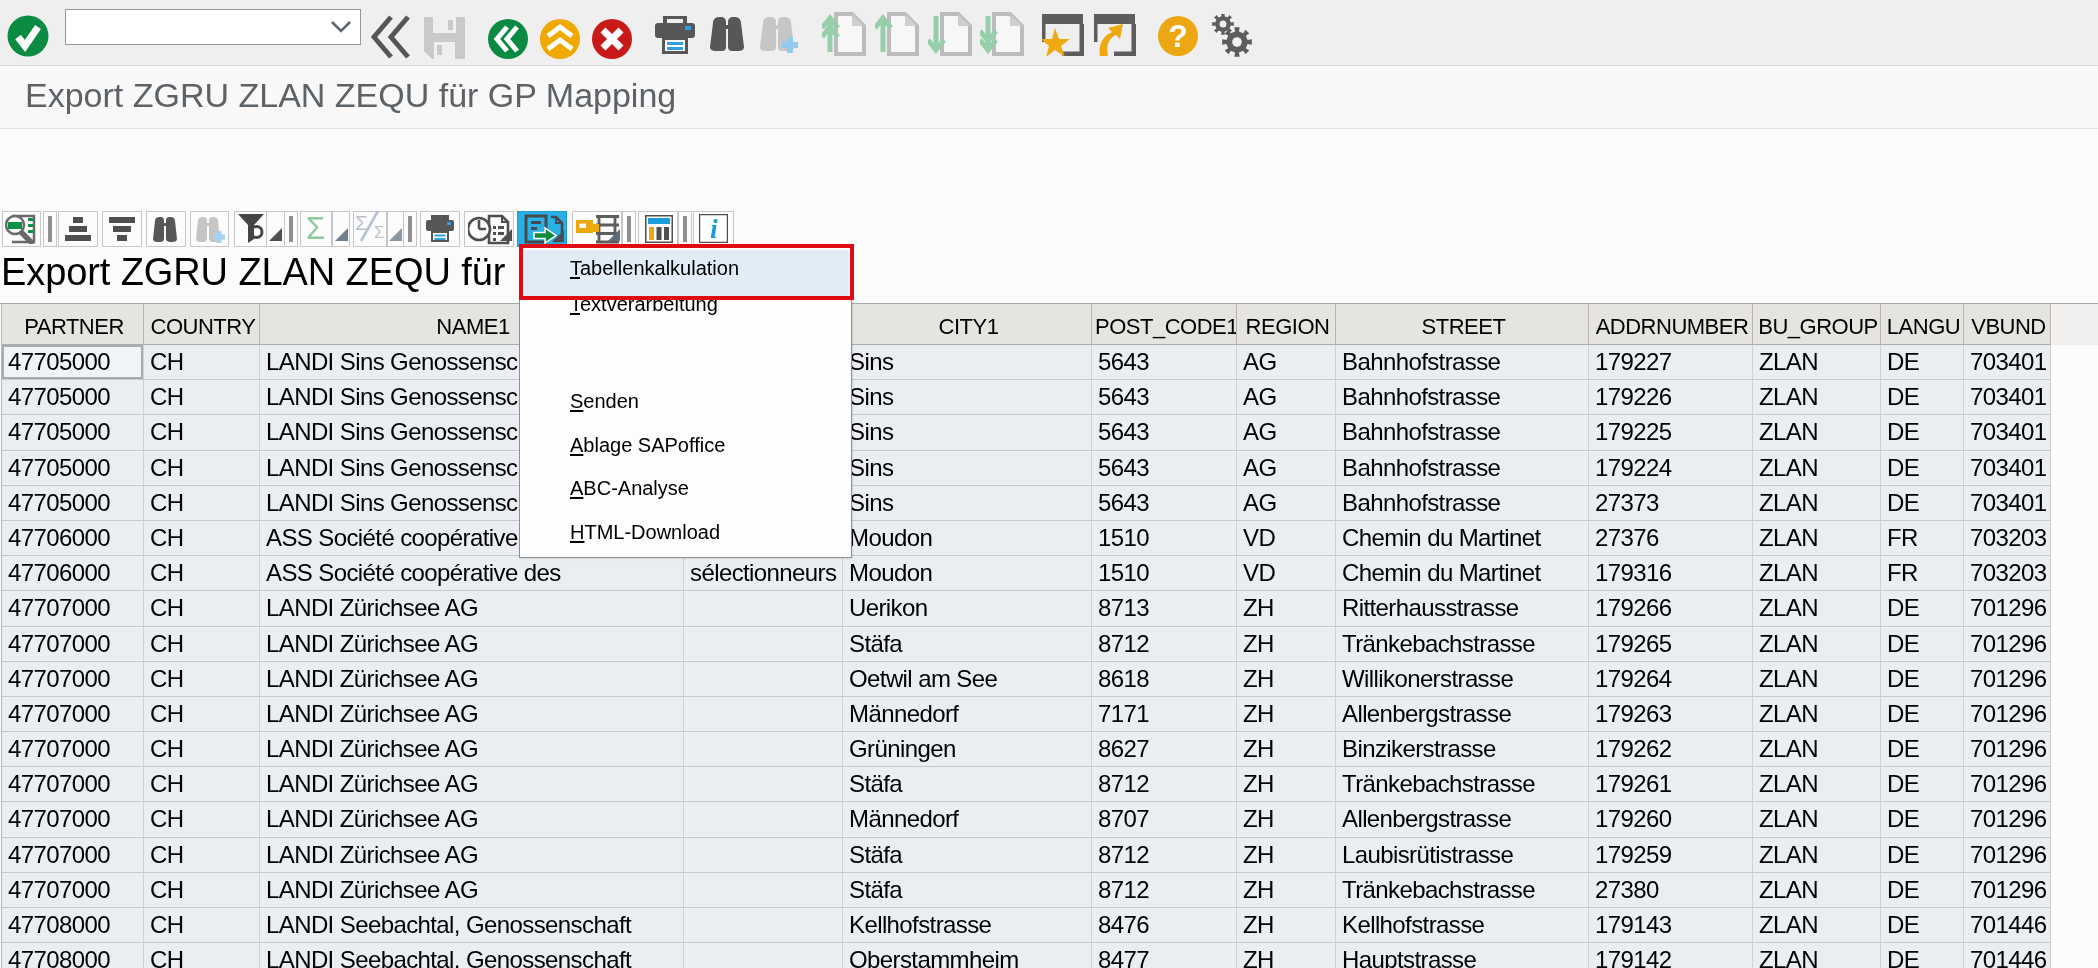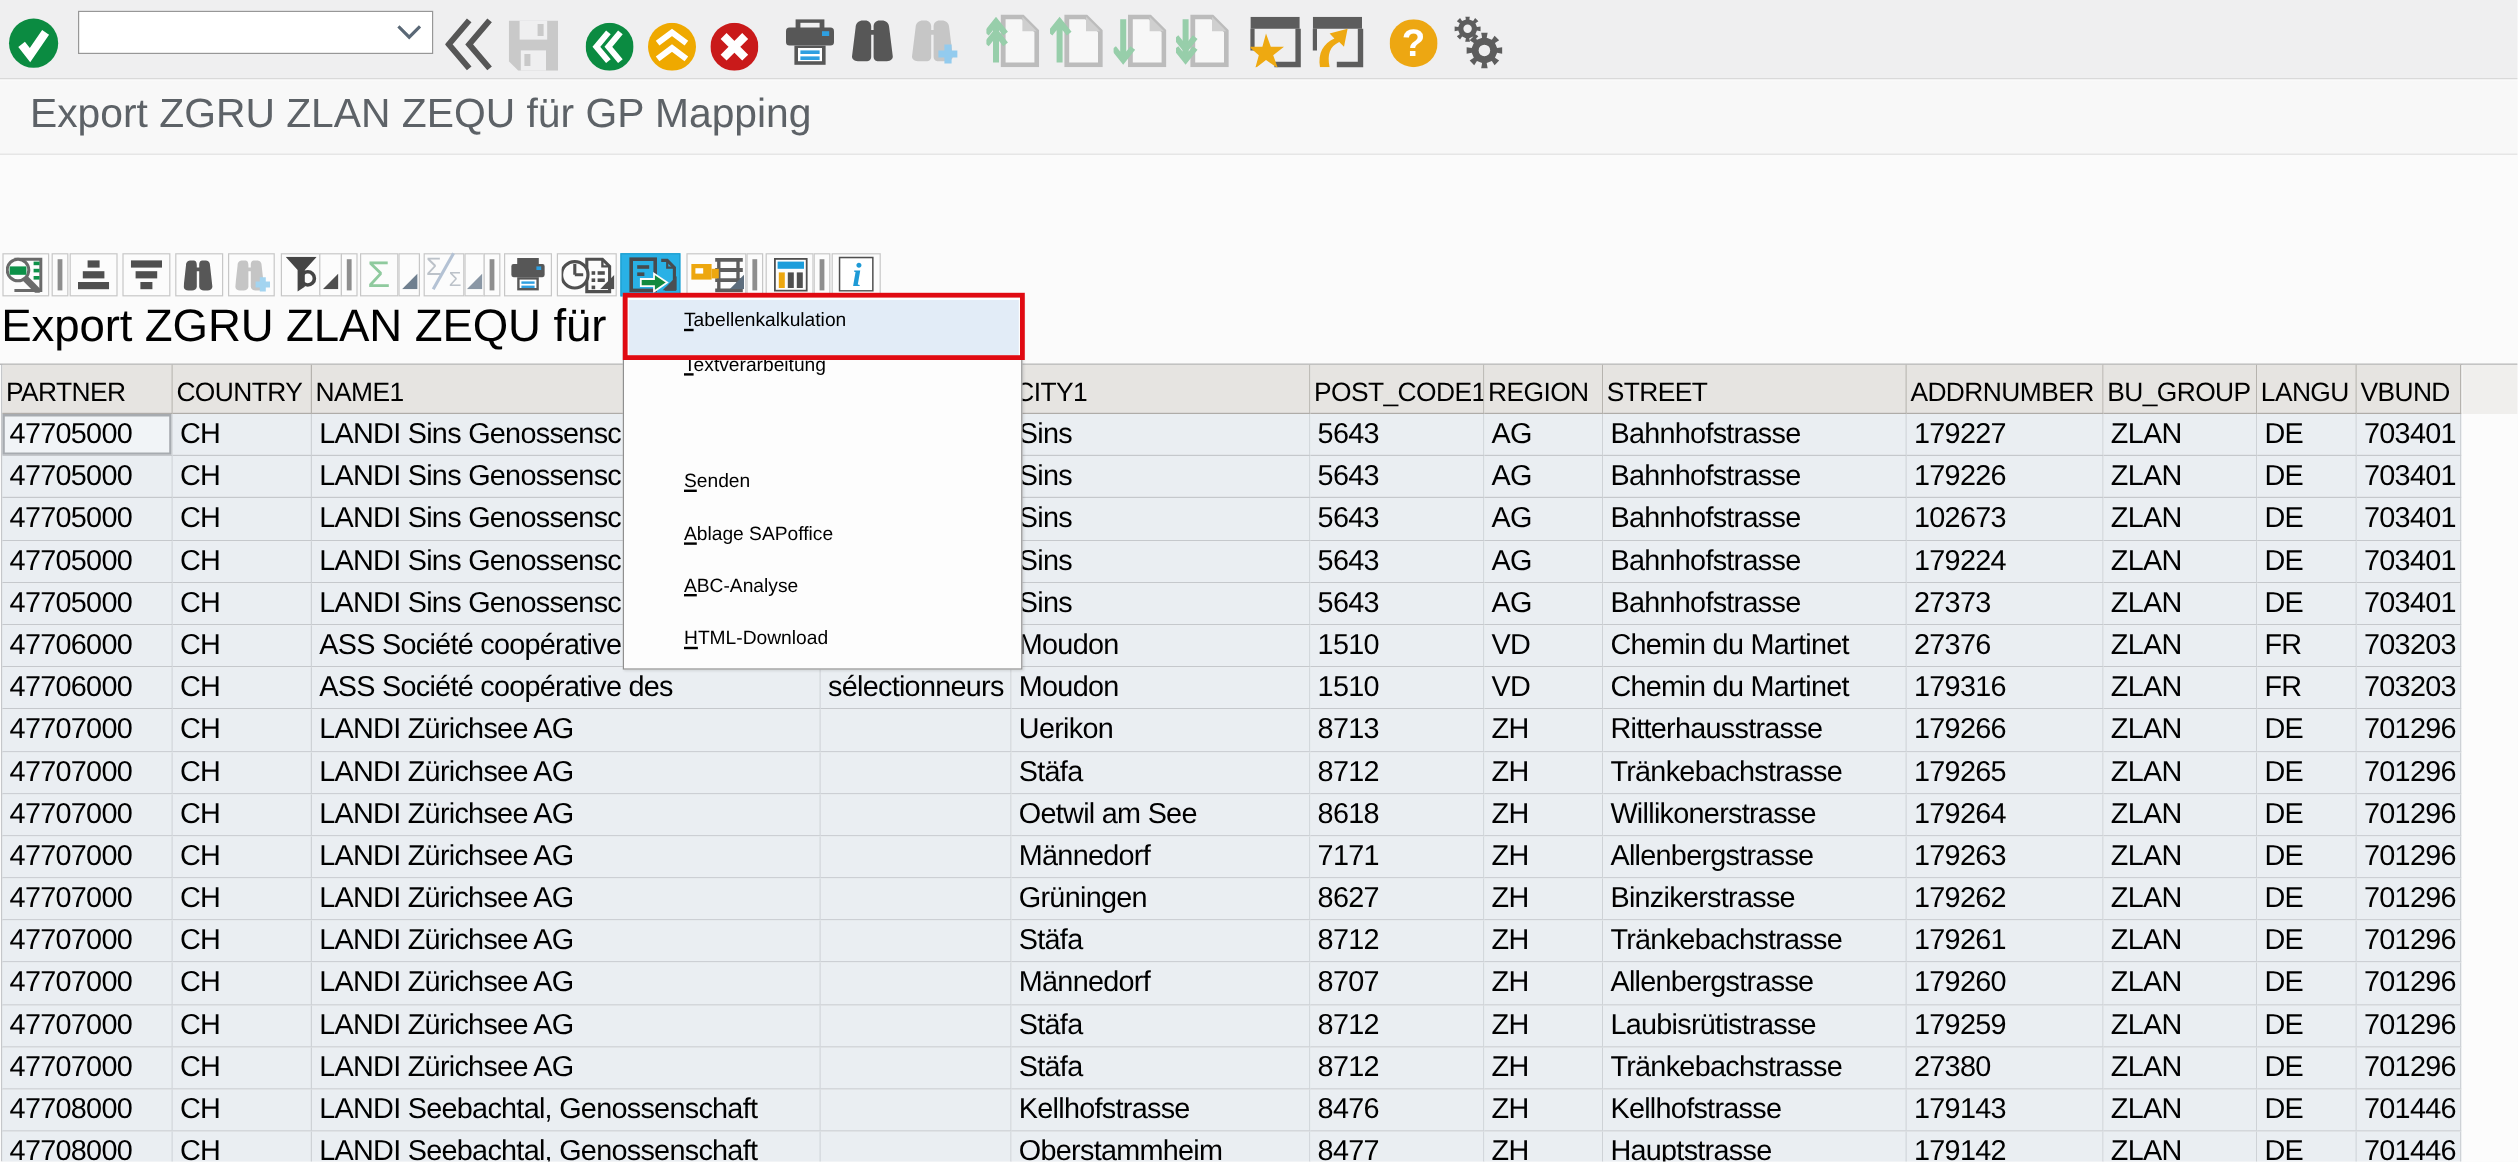--- a/index.html
+++ b/index.html
@@ -10,28 +10,28 @@
 #pagetitle{left:25px;top:76px;font-size:34px;color:#5d6267;letter-spacing:0;white-space:nowrap}
 #gridtitle{left:1px;top:251px;width:513px;overflow:hidden;font-size:38px;color:#000;letter-spacing:-.1px;white-space:nowrap}
 
 .tile{position:absolute;top:211px;height:36px;background:#fcfcfc;border:1px solid #c7c7c7}
 .sepT{position:absolute;top:211px;height:36px;background:#fcfcfc;border:1px solid #c7c7c7}
 .sepbar{position:absolute;top:216px;width:4px;height:26px;background:#8e8e8e}
 
 #tbl{left:2px;top:304px;width:2049px}
 table{border-collapse:separate;border-spacing:0;table-layout:fixed;width:2049px}
 th{height:41px;background:#e6e4e1;border-right:1px solid #b6b3ae;border-bottom:1px solid #afaca8;
- font-weight:normal;font-size:22px;letter-spacing:-.5px;vertical-align:top;text-align:left;padding:10px 0 0 3px;color:#000;white-space:nowrap;overflow:hidden}
+ font-weight:normal;font-size:22px;letter-spacing:-.5px;vertical-align:top;text-align:center;padding:10px 0 0 3px;color:#000;white-space:nowrap;overflow:hidden}
 td{height:35.2px;background:#eaeef2;border-right:1px solid #ced2d6;border-bottom:1px solid #c5c8cc;
  font-size:24px;letter-spacing:-.6px;vertical-align:top;padding:3px 0 0 6px;color:#000;white-space:nowrap;overflow:hidden}
 tr.r17 td{border-bottom:none}
 
 #menu{left:519px;top:246px;width:333px;height:312px;background:#fdfdfd;border:1px solid #8f8f8f;
  box-shadow:1px 1px 2px rgba(0,0,0,.10)}
-.mi{position:absolute;left:1px;width:329px;font-size:16px;color:#000;padding-left:49px;white-space:nowrap}
+.mi{position:absolute;left:1px;width:329px;font-size:20px;color:#000;padding-left:49px;white-space:nowrap}
 .mi u{text-underline-offset:2px;text-decoration-thickness:2px}
 #redbox{left:519px;top:244px;width:335px;height:56px;border:4px solid #e00a12}
 </style></head><body>
 
 <div class="abs" id="tb"></div>
 <div class="abs" id="titlebar"></div>
 <div class="abs" id="pagetitle">Export ZGRU ZLAN ZEQU für GP Mapping</div>
 <svg class="abs" width="42" height="42" style="left:7px;top:15px" viewBox="0 0 42 42">
     <circle cx="21" cy="21" r="20.5" fill="#0b8b41"></circle>
     <path d="M11 22 L18 31 L31 12" stroke="#fff" stroke-width="7" fill="none"></path>
@@ -312,21 +312,21 @@
 </tr>
 <tr>
 <td>47705000</td>
 <td>CH</td>
 <td>LANDI Sins Genossenschaft</td>
 <td></td>
 <td>Sins</td>
 <td>5643</td>
 <td>AG</td>
 <td>Bahnhofstrasse</td>
-<td>102673</td>
+<td>179225</td>
 <td>ZLAN</td>
 <td>DE</td>
 <td>703401</td>
 </tr>
 <tr>
 <td>47705000</td>
 <td>CH</td>
 <td>LANDI Sins Genossenschaft</td>
 <td></td>
 <td>Sins</td>

